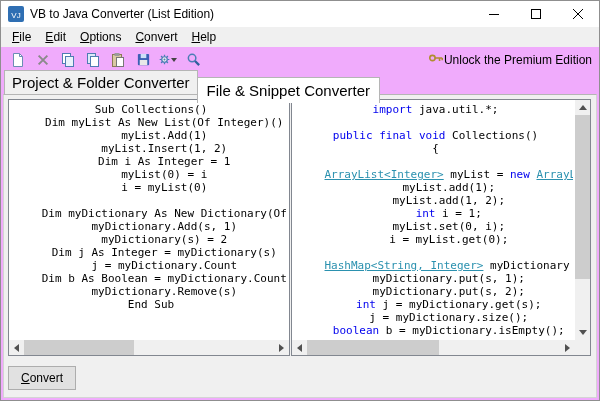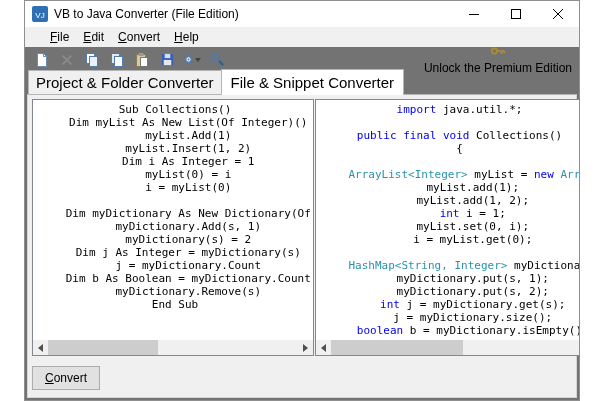--- a/index.html
+++ b/index.html
@@ -1,56 +1,56 @@
 <!DOCTYPE html>
 <html><head>
 <meta charset="utf-8">
 <style>
   * { margin:0; padding:0; box-sizing:border-box; }
   html,body { width:600px; height:401px; }
   body { font-family:"Liberation Sans", sans-serif; font-size:12px; background:#fff; color:#000; }
-  .window { position:relative; width:556px; height:401px; background:#737373; border:1px solid #8f8f8f; overflow:hidden;margin-left:24px; }
+  .window { position:relative; width:600px; height:401px; background:#f0abfc; border:1px solid #8f8f8f; overflow:hidden; }
 
   
   .titlebar { height:26px; background:#fff; display:flex; align-items:center; padding-left:7px; }
   .app-icon { width:16px; height:16px; flex:0 0 auto; }
   .title { margin-left:6px; flex:1; font-size:12px; white-space:nowrap; }
   .win-controls { display:flex; height:100%; }
   .winbtn { width:42px; height:100%; display:flex; align-items:center; justify-content:center; cursor:default; }
 
   
-  .menubar { height:20px; display:flex; align-items:center; padding-left:18px; background:#f0f0f0; }
+  .menubar { height:20px; display:flex; align-items:center; padding-left:4px; background:#f0f0f0; }
   .menu-item { padding:2px 7px; }
   .menu-item u { text-decoration:underline; }
 
   
   .toolbar { height:25px; display:flex; align-items:center; padding:0 7px; gap:5px; }
   .tbicon { width:20px; height:19px; display:flex; align-items:center; justify-content:center; border:1px solid transparent; }
   .dd-caret { width:0; height:0; border-left:3px solid transparent; border-right:3px solid transparent; border-top:4px solid #444; margin-left:1px; }
-  .premium { margin-left:auto; display:flex; align-items:center; gap:0; font-size:12px; white-space:nowrap;flex-direction:column; }
+  .premium { margin-left:auto; display:flex; align-items:center; gap:0; font-size:12px; white-space:nowrap; }
 
   
   .tabstrip { display:flex; align-items:flex-end; padding-left:3px; height:21px; margin-top:1px; position:relative; z-index:2; }
   .tab { padding:3px 7px 3px; font-size:15px; background:#f0f0f0; border:1px solid #b5b5b5; border-bottom:none; margin-right:-1px; white-space:nowrap; }
-  .tab.active { background:#fff; padding:4px 9px; position:relative; top:1px; z-index:3; }
+  .tab.active { background:#fff; padding:4px 9px; position:relative; top:9px; z-index:3; }
 
   .tabpage { position:absolute; left:2px; right:2px; top:93px; bottom:2px; background:#f0f0f0; border:1px solid #d4d4d4; border-top:1px solid #b5b5b5; }
 
   
   .pane { position:absolute; top:4px; bottom:41px; background:#fff; border:1px solid #828790; overflow:hidden; }
   .pane.left  { left:4px;  width:282px; }
   .pane.right { left:287px; width:300px; }
   .code { position:absolute; left:2px; top:1px; right:2px; bottom:16px; padding:2px 0 0 4px;
           font-family:"DejaVu Sans Mono", monospace; font-size:11px; line-height:13px;
           white-space:pre; overflow:hidden;text-align:center; }
   .pane.right .code { right:17px; }
   .line { height:13px; }
   .c-p { color:#000; }
   .c-k { color:#0000ee; }
-  .c-y { color:#2b91af; }
+  .c-y { color:#2b91af;text-decoration:underline; }
 
   
   .hscroll { position:absolute; left:0; right:0; bottom:0; height:15px; background:#f0f0f0; display:flex; }
   .pane.right .hscroll { right:15px; }
   .vscroll { position:absolute; top:0; right:0; bottom:15px; width:15px; background:#f0f0f0; display:flex; flex-direction:column; }
   .corner { position:absolute; right:0; bottom:0; width:15px; height:15px; background:#f0f0f0; }
   .sb-btn { flex:0 0 15px; width:15px; height:15px; display:flex; align-items:center; justify-content:center; }
   .sb-track { flex:1; position:relative; }
   .sb-thumb { position:absolute; background:#cdcdcd; }
   .hscroll .sb-thumb { top:0; bottom:0; }
@@ -73,21 +73,21 @@
 
 <div class="window">
 
   <div class="titlebar">
     <span class="app-icon">
       <svg width="16" height="16" viewBox="0 0 16 16">
           <rect width="16" height="16" rx="2" fill="#2f6fb3"></rect>
           <text x="8" y="11.5" font-size="8" fill="#fff" text-anchor="middle" font-family="Liberation Sans, sans-serif">VJ</text>
         </svg>
     </span>
-    <span class="title">VB to Java Converter (File Edition)</span>
+    <span class="title">VB to Java Converter (List Edition)</span>
     <span class="win-controls">
       <span class="winbtn">
         <svg width="10" height="10" viewBox="0 0 10 10">
             <path d="M0 5.5h10" stroke="#000" stroke-width="1"></path>
           </svg>
       </span>
       <span class="winbtn">
         <svg width="10" height="10" viewBox="0 0 10 10">
             <rect x="0.5" y="0.5" width="9" height="9" fill="none" stroke="#000"></rect>
           </svg>
@@ -96,20 +96,21 @@
         <svg width="10" height="10" viewBox="0 0 10 10">
             <path d="M0 0l10 10M10 0L0 10" stroke="#000" stroke-width="1"></path>
           </svg>
       </span>
     </span>
   </div>
 
   <div class="menubar" id="menubar">
       <span class="menu-item"><u>F</u>ile</span>
       <span class="menu-item"><u>E</u>dit</span>
+      <span class="menu-item"><u>O</u>ptions</span>
       <span class="menu-item"><u>C</u>onvert</span>
       <span class="menu-item"><u>H</u>elp</span>
     </div>
 
   <div class="toolbar">
     <span class="tbicon">
       <svg width="16" height="16" viewBox="0 0 16 16">
           <path d="M3.5 1.5h6l3 3v10h-9z" fill="#fff" stroke="#6b8cb5"></path>
           <path d="M9.5 1.5v3h3" fill="none" stroke="#6b8cb5"></path>
         </svg>

